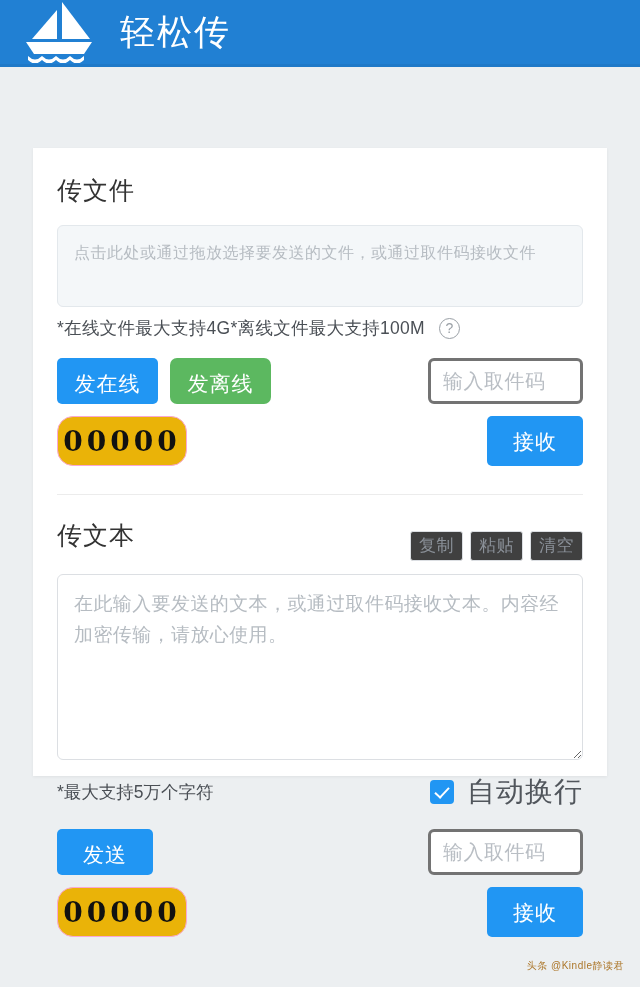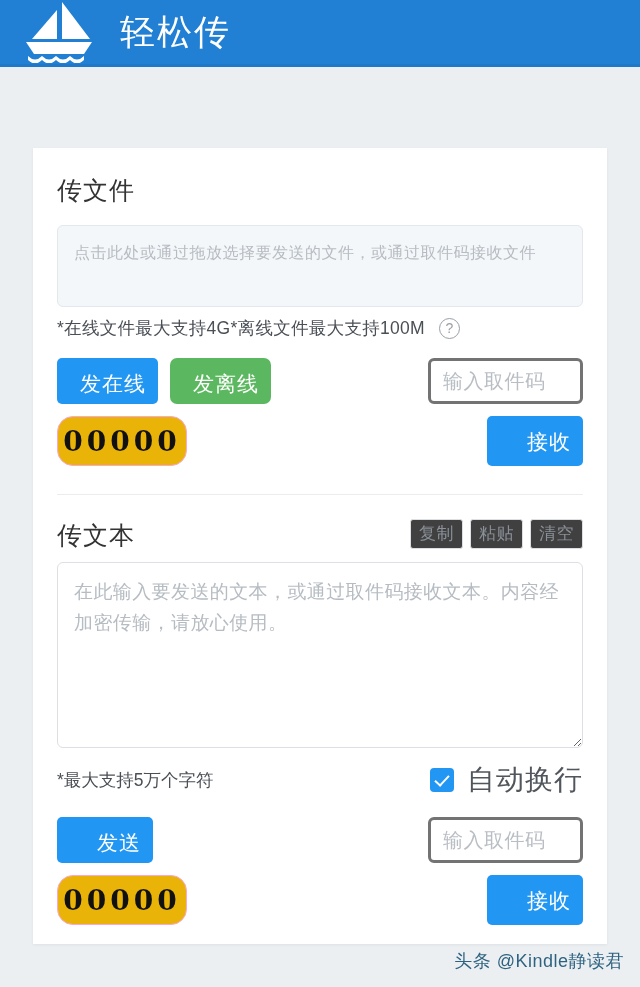--- a/index.html
+++ b/index.html
@@ -26,21 +26,21 @@
     color: #ffffff;
     font-size: 35px;
     letter-spacing: 2px;
     font-weight: 400;
   }
 
   
   .card {
     position: absolute;
     left: 33px; top: 148px;
-    width: 574px; height: 796px;
+    width: 574px; height: 628px;
     background: #ffffff;
     box-shadow: 0 1px 3px rgba(0,0,0,.06);
   }
   .card-inner { padding: 26px 24px 0 24px; }
 
   .section-title {
     font-size: 25px;
     color: #333333;
     letter-spacing: 1px;
     margin-bottom: 18px;
@@ -86,21 +86,20 @@
   
   .btn {
     border: none;
     border-radius: 5px;
     color: #ffffff;
     font-size: 21px;
     letter-spacing: 1px;
     cursor: pointer;
     font-family: inherit;
     padding: 12px;
-    text-align: right;
   }
   .btn-blue  { background: #2196f3; }
   .btn-green { background: #5cb860; border-radius: 7px; }
 
   .row {
     display: flex;
     align-items: flex-start;
     justify-content: space-between;
   }
 
@@ -215,22 +214,22 @@
     color: #51565c;
     letter-spacing: 1px;
   }
 
   .btn-text-send { width: 96px; height: 46px; }
 
   
   .watermark {
     position: absolute;
     right: 16px; bottom: 14px;
-    font-size: 18px;
-    color: #0c4a6e;
+    font-size: 10px;
+    color: #a16207;
     letter-spacing: .5px;
     opacity: .85;
   }
 </style>
 </head>
 <body>
 
 <div id="app">
 
   <div class="header">
@@ -272,21 +271,21 @@
             <input class="code-input" type="text" placeholder="输入取件码" style="">
             <button class="btn btn-blue btn-receive">接收</button>
           </div>
         </div>
       </div>
 
       <div class="divider"></div>
 
       <div style="margin-top:24px;">
         <div class="text-head">
-          <div class="section-title" style="margin-bottom:0;">传文本</div>
+          <div class="section-title" style="margin-bottom:12px;">传文本</div>
           <div class="mini-btns">
             <button class="mini-btn">复制</button>
             <button class="mini-btn">粘贴</button>
             <button class="mini-btn">清空</button>
           </div>
         </div>
 
         <textarea class="textarea" placeholder="在此输入要发送的文本，或通过取件码接收文本。内容经加密传输，请放心使用。" style=""></textarea>
 
         <div class="text-hint-row">

